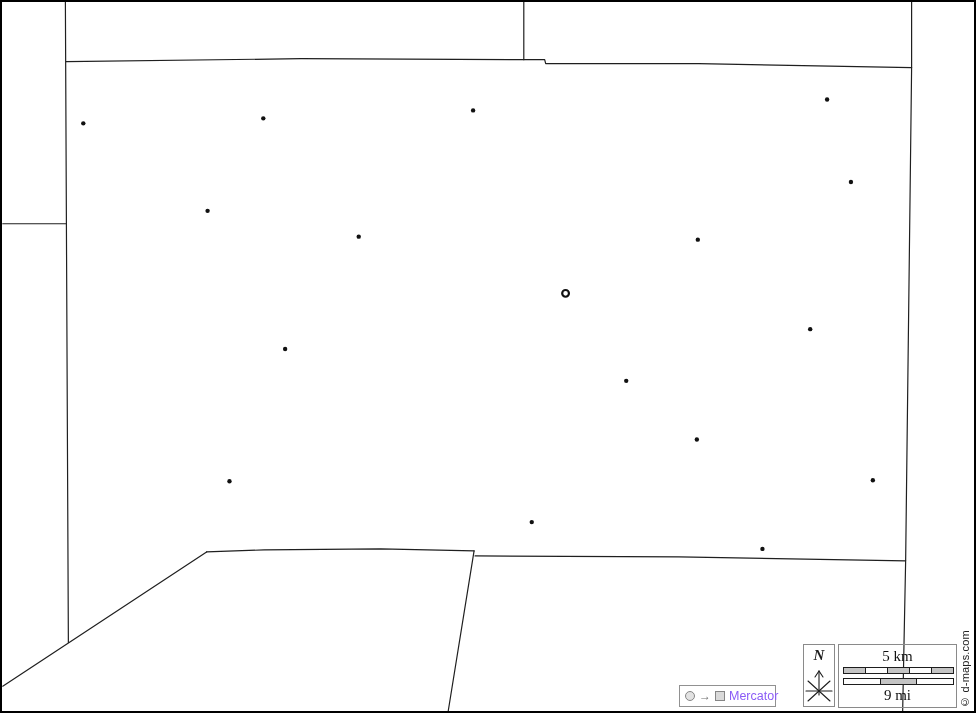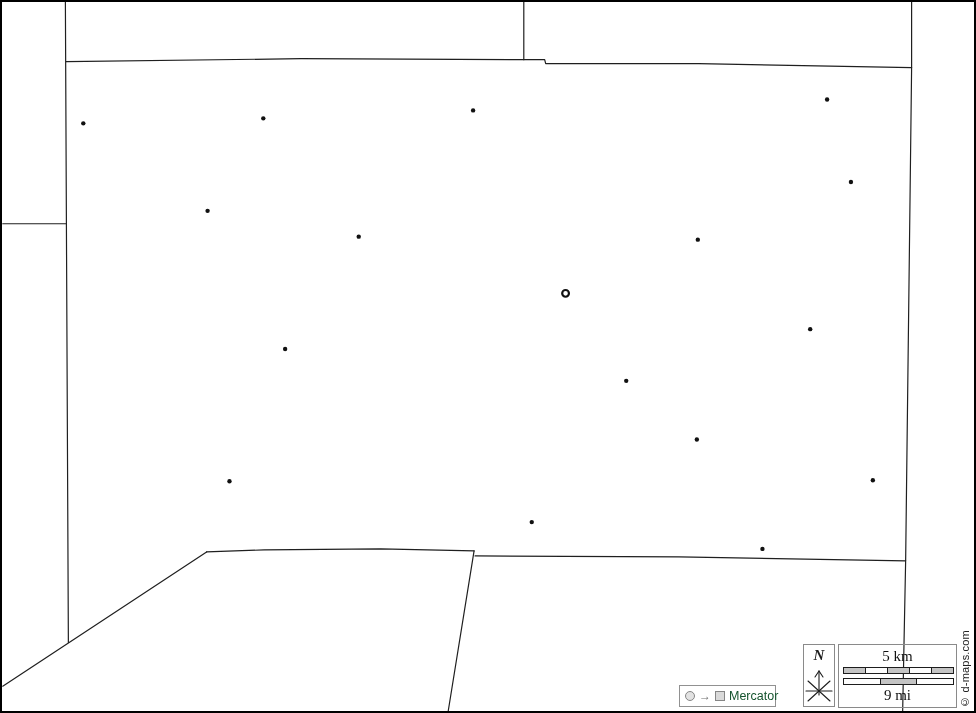--- a/index.html
+++ b/index.html
@@ -18,21 +18,21 @@
   .mercator-box{
     position:absolute;left:677px;top:683px;width:97px;height:22px;
     box-sizing:border-box;border:1px solid #919191;
     display:flex;align-items:center;padding:0 5px;gap:4px;
     background:transparent;
   }
   .lg-circle{width:8px;height:8px;border:1.5px solid #868686;border-radius:50%;
     background:#e2e2e2;flex:0 0 auto;}
   .lg-arrow{color:#6f6f6f;font-size:12px;line-height:1;flex:0 0 auto;margin-top:-1px;}
   .lg-square{width:8px;height:8px;border:1.5px solid #868686;background:#d9d9d9;flex:0 0 auto;}
-  .lg-label{color:#14532d;font-size:12.5px;line-height:1;white-space:nowrap;}
+  .lg-label{color:#8b5cf6;font-size:12.5px;line-height:1;white-space:nowrap;}
 
   
   .north-box{
     position:absolute;left:801px;top:642px;width:32px;height:63px;
     box-sizing:border-box;border:1px solid #8a8a8a;
     display:flex;flex-direction:column;align-items:center;
     background:transparent;
   }
   .north-label{
     font-family:"Liberation Serif",serif;font-style:italic;font-weight:bold;

